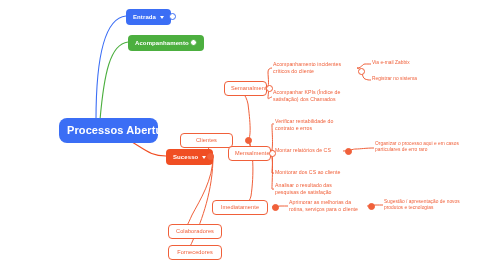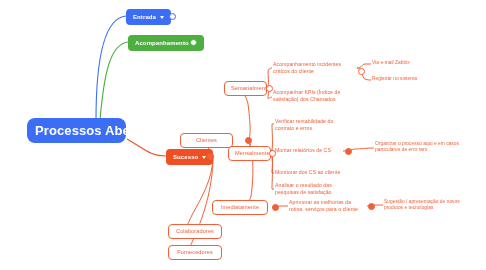--- a/index.html
+++ b/index.html
@@ -11,23 +11,24 @@
     position:relative;
   }
   #canvas{position:absolute;inset:0;width:486px;height:270px;}
   svg.links{position:absolute;left:0;top:0;width:486px;height:270px;pointer-events:none;}
 
   .node{position:absolute;box-sizing:border-box;white-space:nowrap;}
 
   
   .n-root{
     background:#3b6ef5;color:#ffffff;border-radius:8px;
-    font-size:13px;font-weight:bold;line-height:11px;
+    font-size:11px;font-weight:bold;line-height:11px;
     text-align:center;padding:7px 8px;
     letter-spacing:.1px;
+    margin-left:32px;
   }
 
   
   .pill{
     border-radius:4px;color:#ffffff;
     font-size:6px;font-weight:bold;line-height:8px;
     padding:4px 7px;letter-spacing:.1px;
     display:flex;align-items:center;gap:4px;
   }
   .pill.blue{background:#3b6ef5;}

